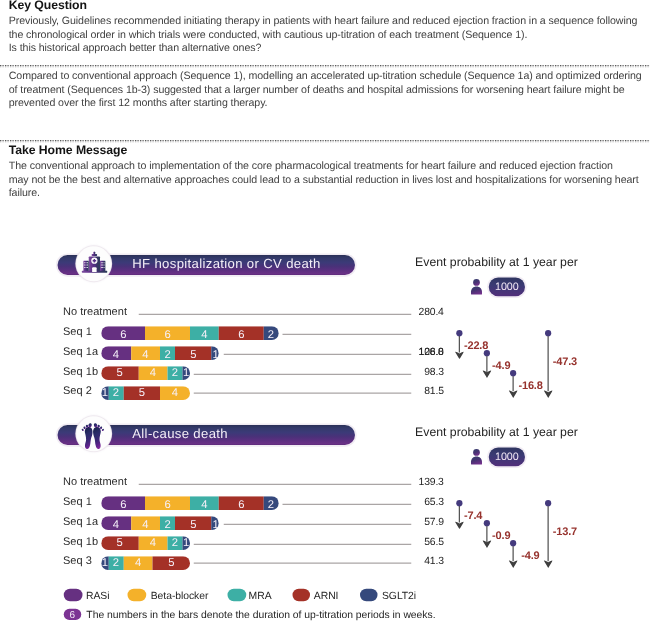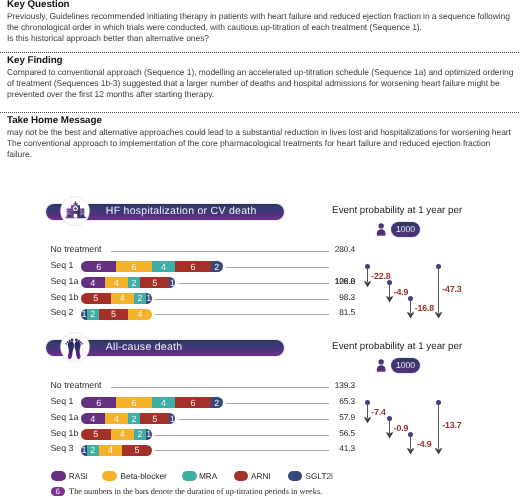--- a/index.html
+++ b/index.html
@@ -41,42 +41,41 @@
   .arrdot{position:absolute;width:5.3px;height:5.3px;border-radius:50%;background:#443a7d;}
   .arrline{position:absolute;width:1.1px;background:#555;}
   .arrhead{position:absolute;display:block;}
   .delta{position:absolute;font-size:8.8px;font-weight:bold;color:#96322d;white-space:pre;letter-spacing:-0.15px;}
 
   
   .lgdot{position:absolute;width:14.8px;height:10px;border-radius:5px;}
   .lgtxt{position:absolute;font-size:8.3px;color:#262626;letter-spacing:-0.04px;white-space:pre;line-height:10px;}
   .notebadge{position:absolute;width:14.5px;height:9.5px;border-radius:4.8px;background:#7c3494;
      color:#f3e9f6;font-size:8.0px;text-align:center;line-height:9.7px;}
-  .notetxt{position:absolute;font-size:8.3px;color:#262626;letter-spacing:-0.02px;white-space:pre;line-height:9.5px;font-family:Liberation Serif, serif;}
+  .notetxt{position:absolute;font-size:8.3px;color:#262626;letter-spacing:-0.02px;white-space:pre;line-height:9.5px;}
 </style>
 </head>
 <body>
 
 <div class="page">
 <div class="sec" style="top:-1.0px">
   <div class="sec-h">Key Question</div>
   <div class="sec-l">Previously, Guidelines recommended initiating therapy in patients with heart failure and reduced ejection fraction in a sequence following</div>
   <div class="sec-l">the chronological order in which trials were conducted, with cautious up-titration of each treatment (Sequence 1).</div>
   <div class="sec-l">Is this historical approach better than alternative ones?</div>
 </div>
 <div class="sec" style="top:54.8px">
-  <div class="sec-h">Key Finding</div>
   <div class="sec-l">Compared to conventional approach (Sequence 1), modelling an accelerated up-titration schedule (Sequence 1a) and optimized ordering</div>
   <div class="sec-l">of treatment (Sequences 1b-3) suggested that a larger number of deaths and hospital admissions for worsening heart failure might be</div>
   <div class="sec-l">prevented over the first 12 months after starting therapy.</div>
 </div>
 <div class="sec" style="top:115.3px">
   <div class="sec-h">Take Home Message</div>
+  <div class="sec-l">The conventional approach to implementation of the core pharmacological treatments for heart failure and reduced ejection fraction</div>
   <div class="sec-l">may not be the best and alternative approaches could lead to a substantial reduction in lives lost and hospitalizations for worsening heart</div>
-  <div class="sec-l">The conventional approach to implementation of the core pharmacological treatments for heart failure and reduced ejection fraction</div>
   <div class="sec-l">failure.</div>
 </div>
 <svg class="dots" style="top:51.9px" viewBox="0 0 520 2" preserveAspectRatio="none">
       <defs>
         <pattern id="dp0" width="2" height="2" patternUnits="userSpaceOnUse">
           <rect x="0" y="0" width="1" height="1" fill="#494949"></rect>
         </pattern>
       </defs>
       <rect width="520" height="2" fill="url(#dp0)"></rect>
     </svg>

